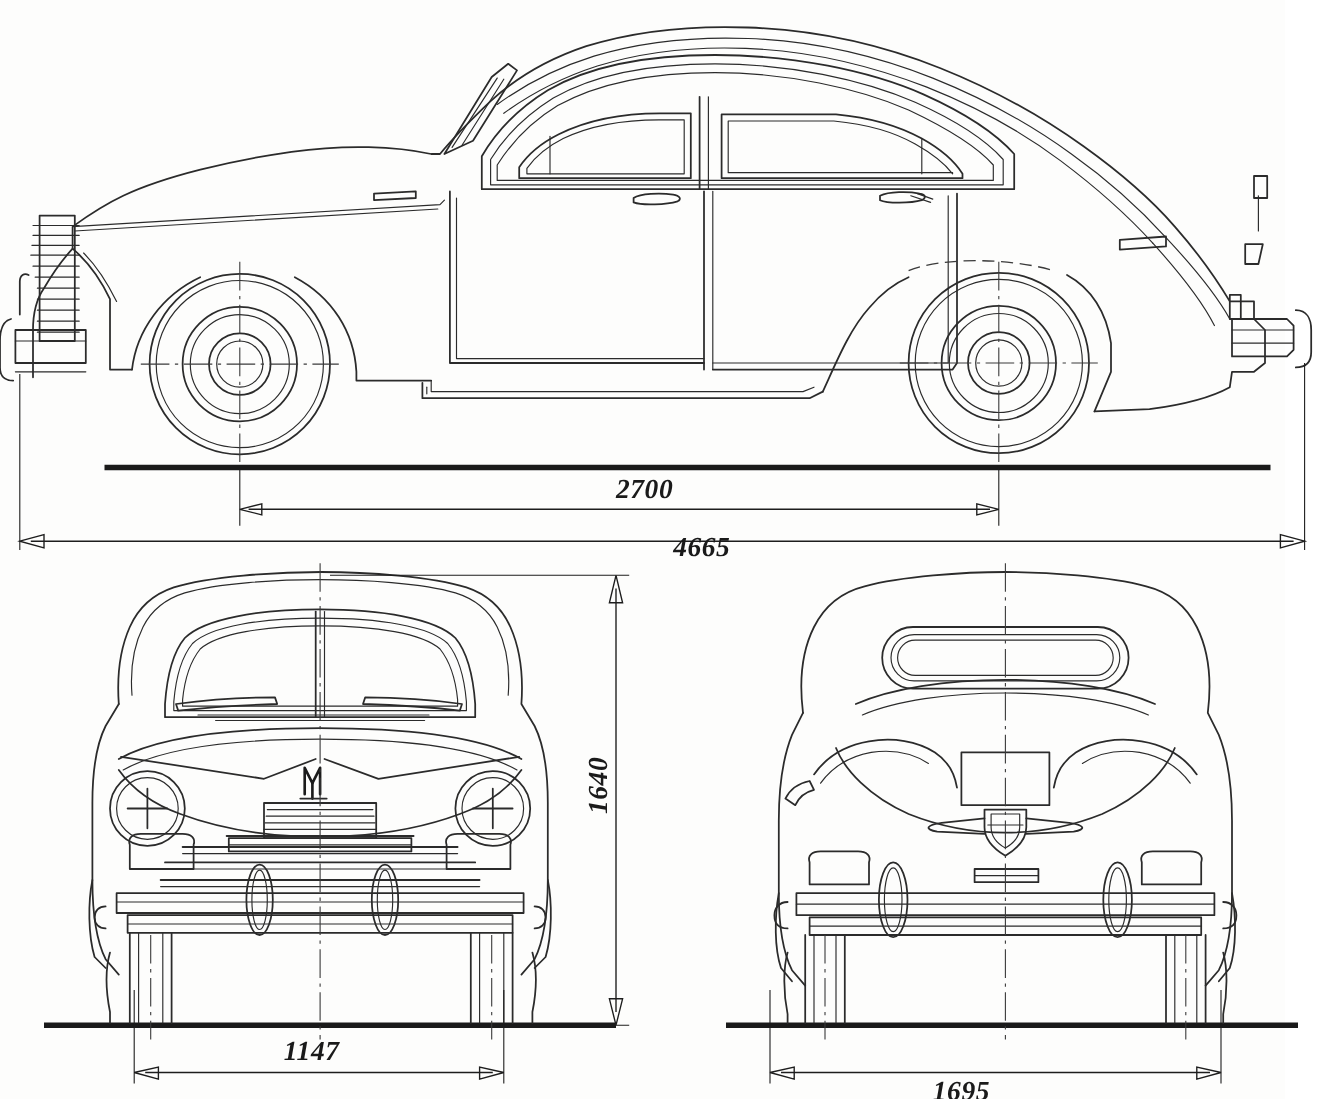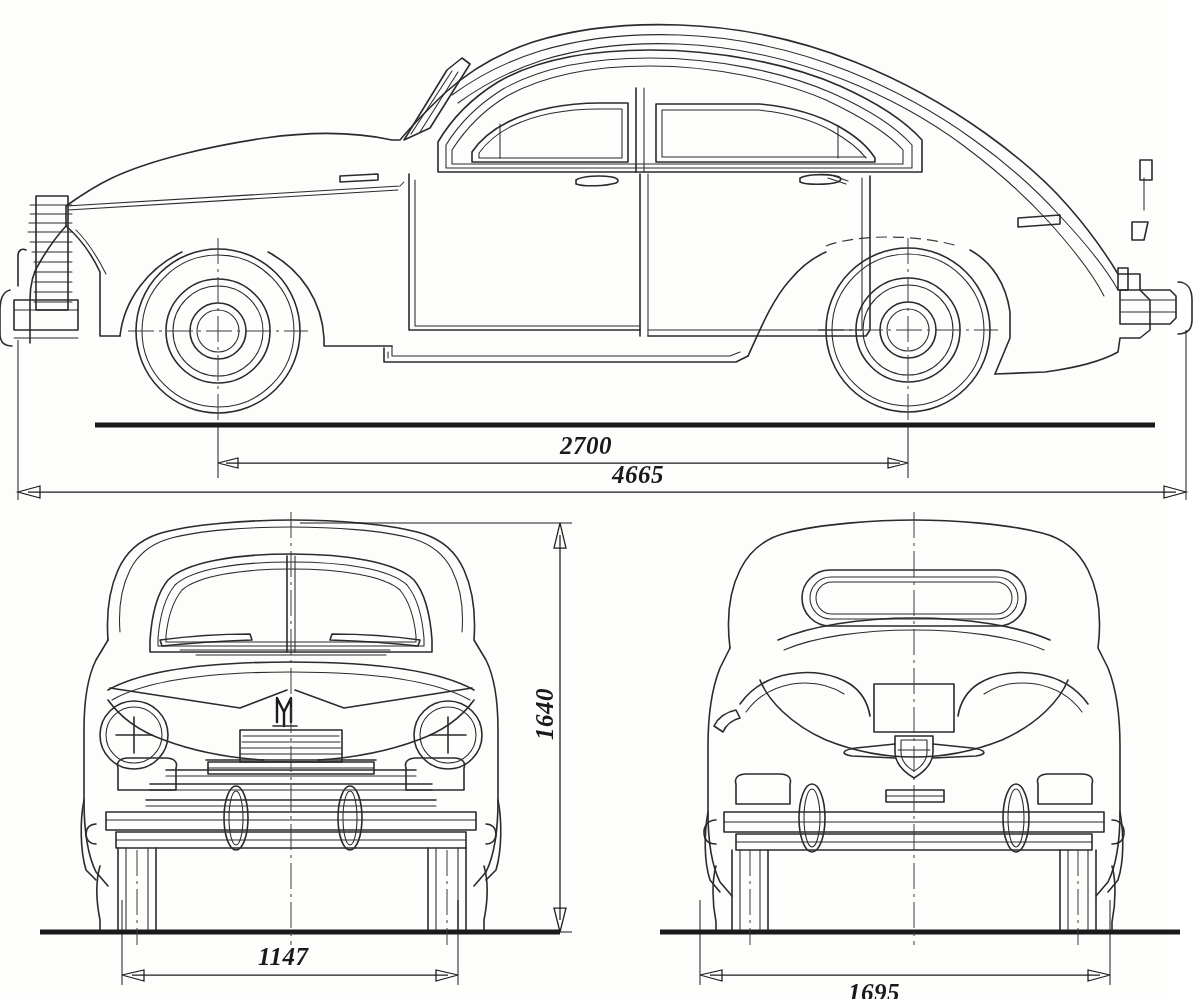--- a/index.html
+++ b/index.html
@@ -464,21 +464,21 @@
         <path class="extline" d="M1110,900 L1110,985"></path>
         <path class="dimline" d="M710,975 L1100,975"></path>
         <path class="dimline" d="M700,975 L722,970 L722,981 Z" fill="#1d1d1d"></path>
         <path class="dimline" d="M1110,975 L1088,970 L1088,981 Z" fill="#1d1d1d"></path>
       </g>
     </g>
   </svg>
 
   <div class="dimtxt" style="left:560px;top:432px;">2700</div>
 
-  <div class="dimtxt" style="left:612px;top:461px;">4665</div>
+  <div class="dimtxt" style="left:612px;top:484px;">4665</div>
 
   <div class="dimtxt vert" style="left:510px;top:700px;width:70px;text-align:center;">1640</div>
 
   <div class="dimtxt" style="left:258px;top:943px;">1147</div>
 
   <div class="dimtxt" style="left:848px;top:943px;margin-top:36px;">1695</div>
 
 </div>
 
 </body></html>

